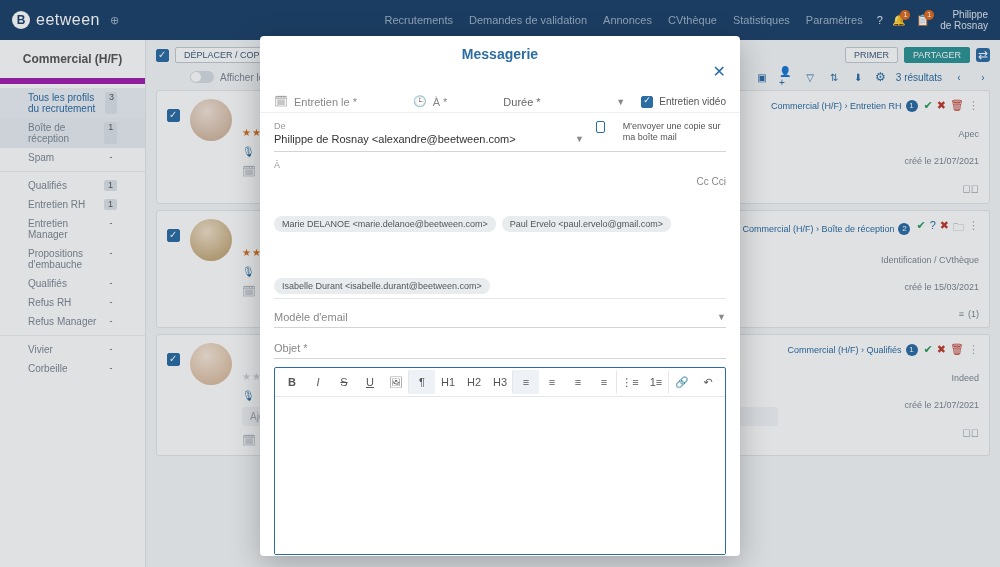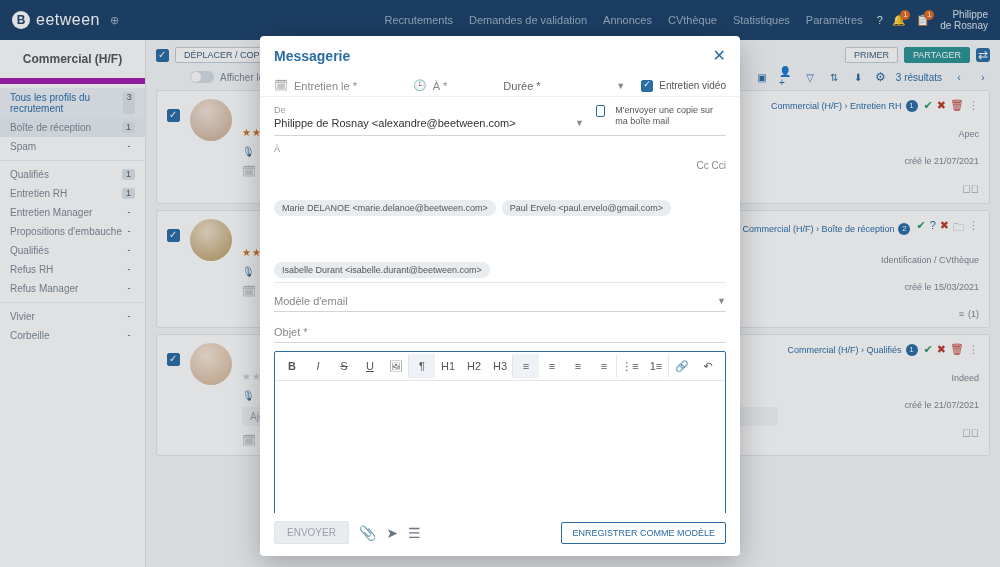--- a/index.html
+++ b/index.html
@@ -15,21 +15,21 @@
 .nav-link { color: #9fb4c8; font-size: 11px; cursor: pointer; }
 .nav-icons { display: flex; gap: 10px; align-items: center; margin-left: 14px; }
 .nav-badge { position: relative; }
 .nav-badge .dot { position: absolute; top: -4px; right: -4px; background: #e06a1c; color: #fff; font-size: 8px; border-radius: 50%; width: 10px; height: 10px; display: flex; align-items: center; justify-content: center; }
 .user-block { display: flex; flex-direction: column; align-items: flex-end; margin-left: 10px; font-size: 10px; line-height: 1.1; color: #dfe7ef; }
 
 
 .left-col { position: absolute; top: 40px; left: 0; width: 146px; bottom: 0; background: #fff; border-right: 1px solid #e4e7ea; }
 .left-title { font-size: 12px; font-weight: 600; color: #555; padding: 12px 10px; border-bottom: 6px solid #a21caf; text-align: center; }
 .left-list { padding: 4px 0; }
-.left-item { display: flex; justify-content: space-between; padding: 4px 10px; font-size: 10px; color: #7e8893; cursor: pointer; }
+.left-item { display: flex; justify-content: space-between; padding: 4px 28px; font-size: 10px; color: #7e8893; cursor: pointer; }
 .left-item.active { background: #edf1f5; color: #2b6ca3; }
 .left-item.sel { background: #e9eef3; }
 .left-count { background: #dfe4ea; color: #555; font-size: 9px; padding: 0 4px; border-radius: 2px; min-width: 12px; text-align: center; }
 .left-sep { border-top: 1px solid #eef0f2; margin: 4px 0; }
 
 
 .main { position: absolute; top: 40px; left: 146px; right: 0; bottom: 0; background: #f7f8fa; overflow: hidden; }
 .toolbar { height: 30px; padding: 3px 10px; display: flex; align-items: center; gap: 6px; font-size: 10px; }
 .chk { width: 13px; height: 13px; border: 1px solid #2b6ca3; background: #2b6ca3; position: relative; border-radius: 2px; }
 .chk::after { content: '✓'; color: #fff; font-size: 10px; position: absolute; top: -1px; left: 1px; }
@@ -63,37 +63,37 @@
 .card-icons { display: flex; gap: 4px; font-size: 11px; }
 .card-icons .green { color: #2a9d5e; }
 .card-icons .red { color: #c0392b; }
 .card-icons .blue { color: #2b6ca3; }
 .card-icons .gray { color: #9da5af; }
 .input-note { margin-top: 6px; background: #f4f5f7; border-radius: 3px; padding: 4px 8px; font-size: 10px; color: #a5acb5; }
 
 
 .overlay { position: absolute; inset: 0; background: rgba(30,45,60,.14); display: flex; justify-content: center; padding-top: 36px; }
 .modal { width: 480px; max-height: 520px; background: #fff; border-radius: 4px; box-shadow: 0 8px 30px rgba(0,0,0,.25); display: flex; flex-direction: column; overflow: hidden; }
-.modal-head { padding: 10px 14px 8px; display: flex; align-items: center; }
+.modal-head { padding: 10px 14px 8px; display: flex; align-items: center; flex-direction: column; }
 .modal-title { color: #2b6ca3; font-size: 14px; font-weight: 600; }
 .modal-close { margin-left: auto; color: #2b6ca3; font-size: 16px; cursor: pointer; }
 .modal-row1 { display: flex; align-items: center; gap: 16px; padding: 6px 14px 4px; border-bottom: 1px solid #eef0f2; font-size: 11px; color: #666; }
 .field-a { display: flex; align-items: center; gap: 6px; color: #888; }
 .field-wide { flex: 1; display: flex; align-items: center; justify-content: space-between; }
 .chk-empty { width: 12px; height: 12px; border: 1px solid #2b6ca3; border-radius: 2px; }
 .chk-filled { width: 12px; height: 12px; border: 1px solid #2b6ca3; background: #2b6ca3; border-radius: 2px; position: relative; }
 .chk-filled::after { content: '✓'; color:#fff; font-size:9px; position:absolute; top:-2px; left:1px;}
 .video-chk { display: flex; align-items: center; gap: 6px; font-size: 10px; color: #555; }
 
 .modal-body { padding: 8px 14px 10px; font-size: 10px; color: #666; overflow-y: auto; }
 .label-tiny { font-size: 9px; color: #999; margin-bottom: 2px; }
 .from-row { display: flex; align-items: flex-start; gap: 12px; border-bottom: 1px solid #d0d5db; padding-bottom: 6px; margin-bottom: 8px; }
 .from-main { flex: 1; }
 .from-value { font-size: 11px; color: #333; display: flex; align-items: center; justify-content: space-between; }
-.copy-me { display: flex; align-items: flex-start; gap: 10px; font-size: 9px; color: #555; width: 130px; line-height: 1.2; }
+.copy-me { display: flex; align-items: flex-start; gap: 18px; font-size: 9px; color: #555; width: 130px; line-height: 1.2; }
 
 .to-row { margin-bottom: 6px; }
 .chips { display: flex; flex-wrap: wrap; gap: 6px; padding: 4px 0; border-bottom: 1px solid #e4e7ea; position: relative; }
 .chip { background: #e8ecef; color: #555; font-size: 9px; padding: 3px 8px; border-radius: 10px; margin-top: 40px; }
 .cc-bcc { position: absolute; right: 0; top: 4px; font-size: 10px; color: #888; cursor: pointer; }
 
 .template-row, .subject-row { border-bottom: 1px solid #d0d5db; padding: 6px 0 4px; margin-bottom: 8px; font-size: 11px; color: #888; display: flex; align-items: center; justify-content: space-between; }
 
 .editor { border: 1px solid #2b6ca3; border-radius: 2px; height: 188px; display: flex; flex-direction: column; }
 .editor-tb { border-bottom: 1px solid #e4e7ea; display: flex; align-items: center; padding: 2px 4px; gap: 0; }
@@ -408,23 +408,14 @@
           <div class="eb">⋮≡</div>
           <div class="eb sep-r">1≡</div>
           <div class="eb">🔗</div>
           <div style="flex:1"></div>
           <div class="eb">↶</div>
         </div>
         <div class="editor-body"></div>
       </div>
     </div>
 
-    <div class="modal-foot">
-      <button class="btn-send">ENVOYER</button>
-      <div class="foot-icons">
-        <span>📎</span>
-        <span>➤</span>
-        <span>☰</span>
-      </div>
-      <button class="btn-save-tpl">ENREGISTRER COMME MODÈLE</button>
-    </div>
   </div>
 </div>
 
 </body></html>

